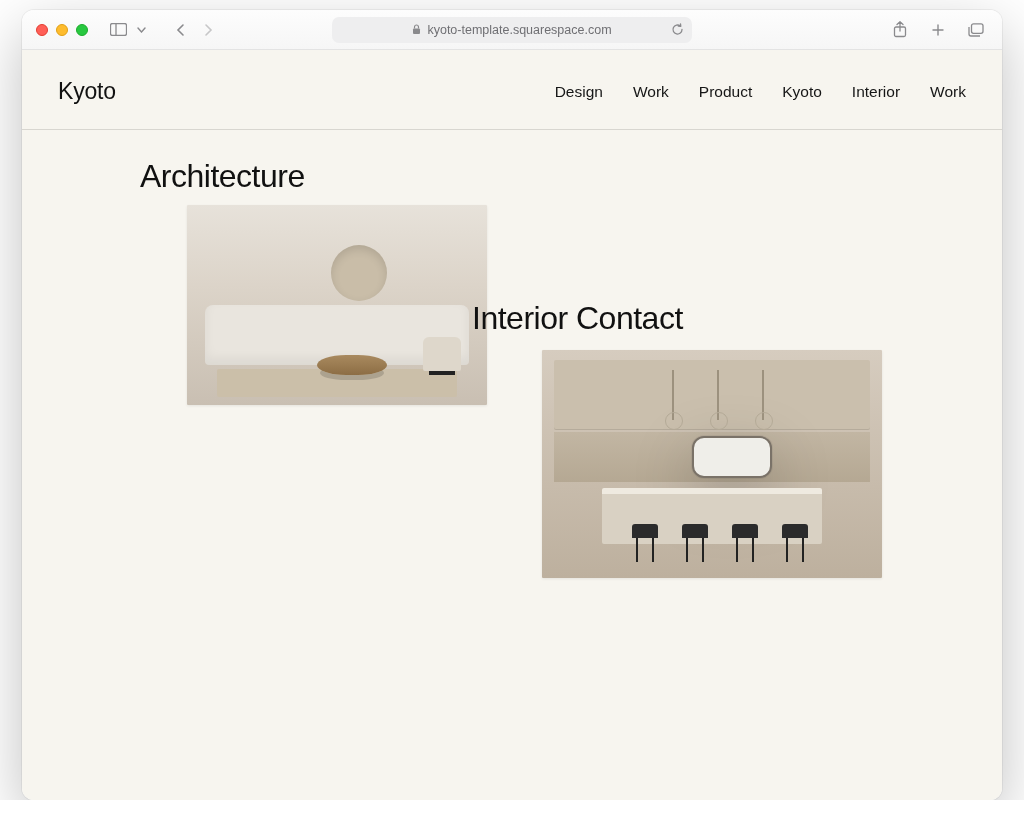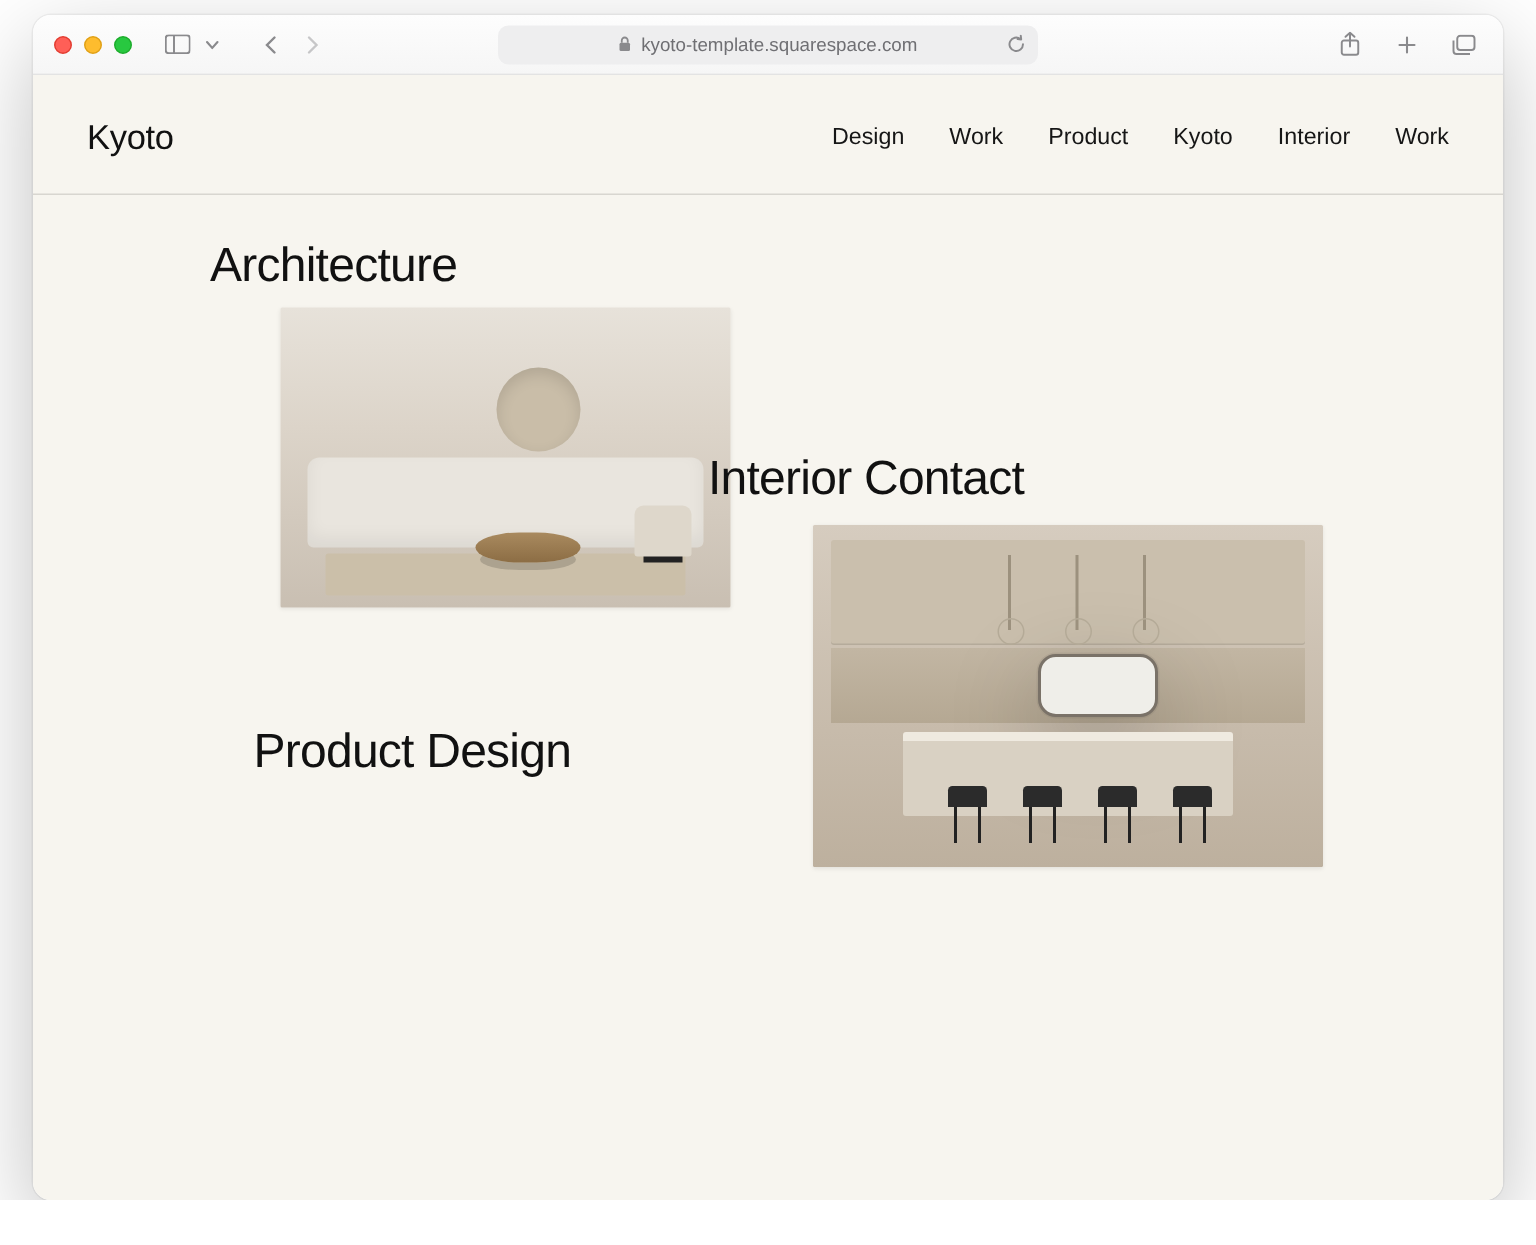--- a/index.html
+++ b/index.html
@@ -192,17 +192,16 @@
         <div class="pend p1"></div>
           <div class="pend p2"></div>
           <div class="pend p3"></div>
         <div class="island"></div>
         <div class="stool s1"></div>
           <div class="stool s2"></div>
           <div class="stool s3"></div>
           <div class="stool s4"></div>
       </div>
 
-      <div class="hero-label" style="left:147px; top:352px;">Product Design</div>
 
     </div>
   </div>
 </div>
 
 </body></html>

